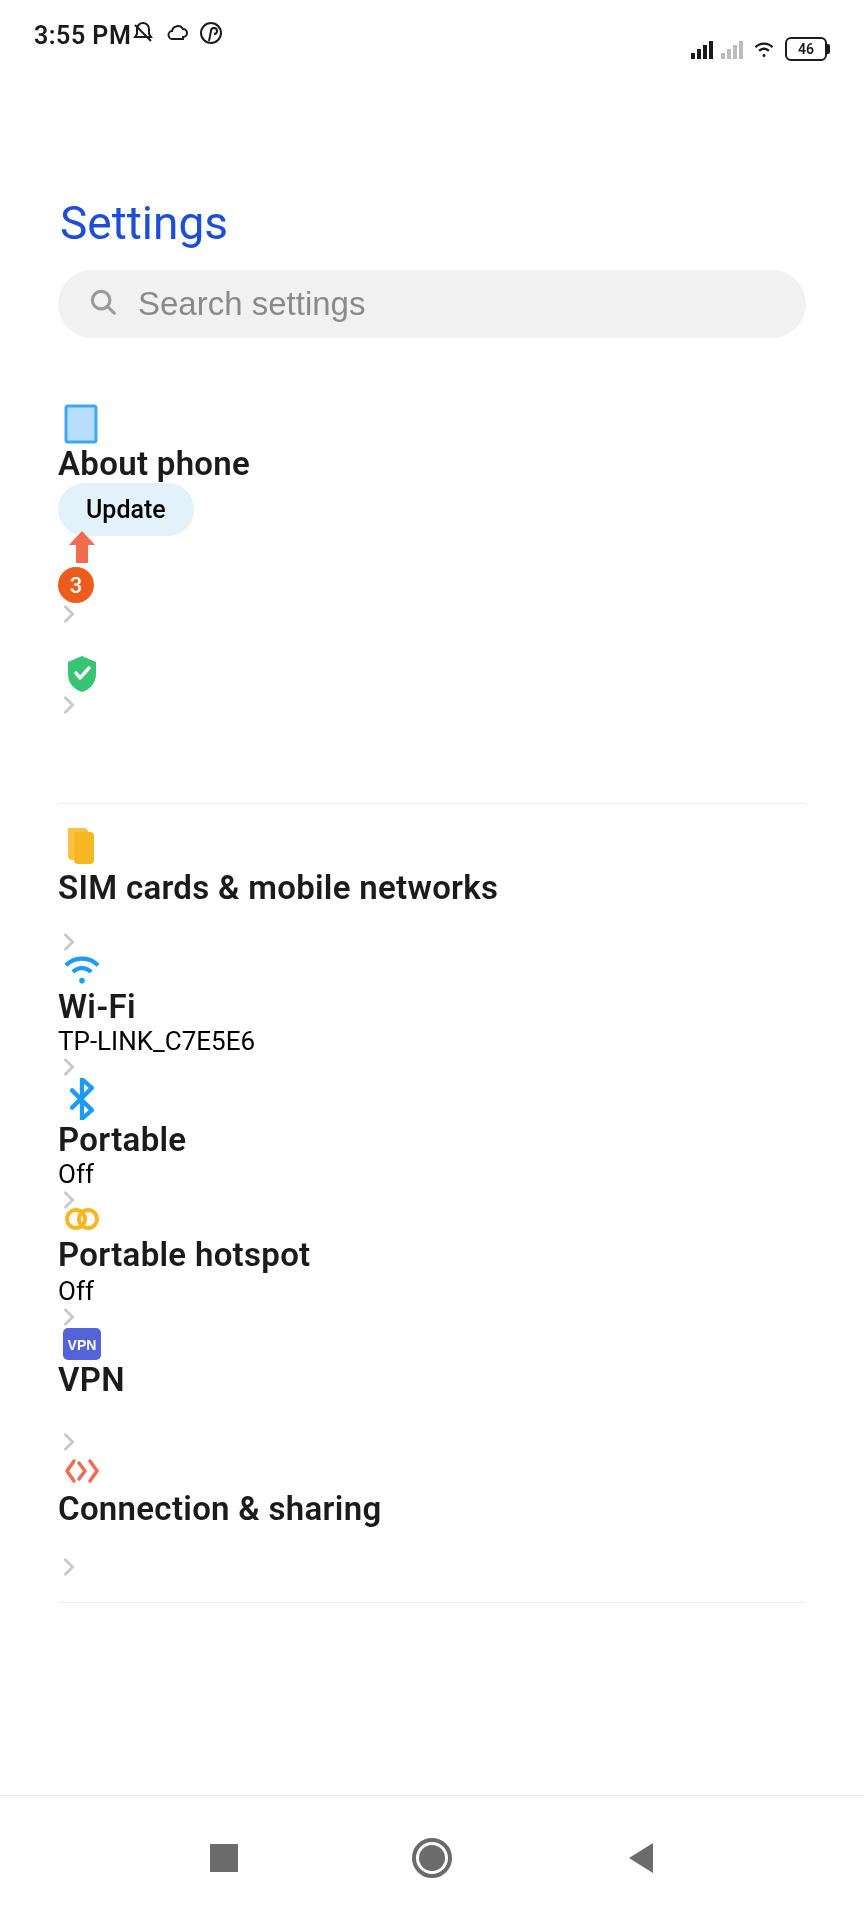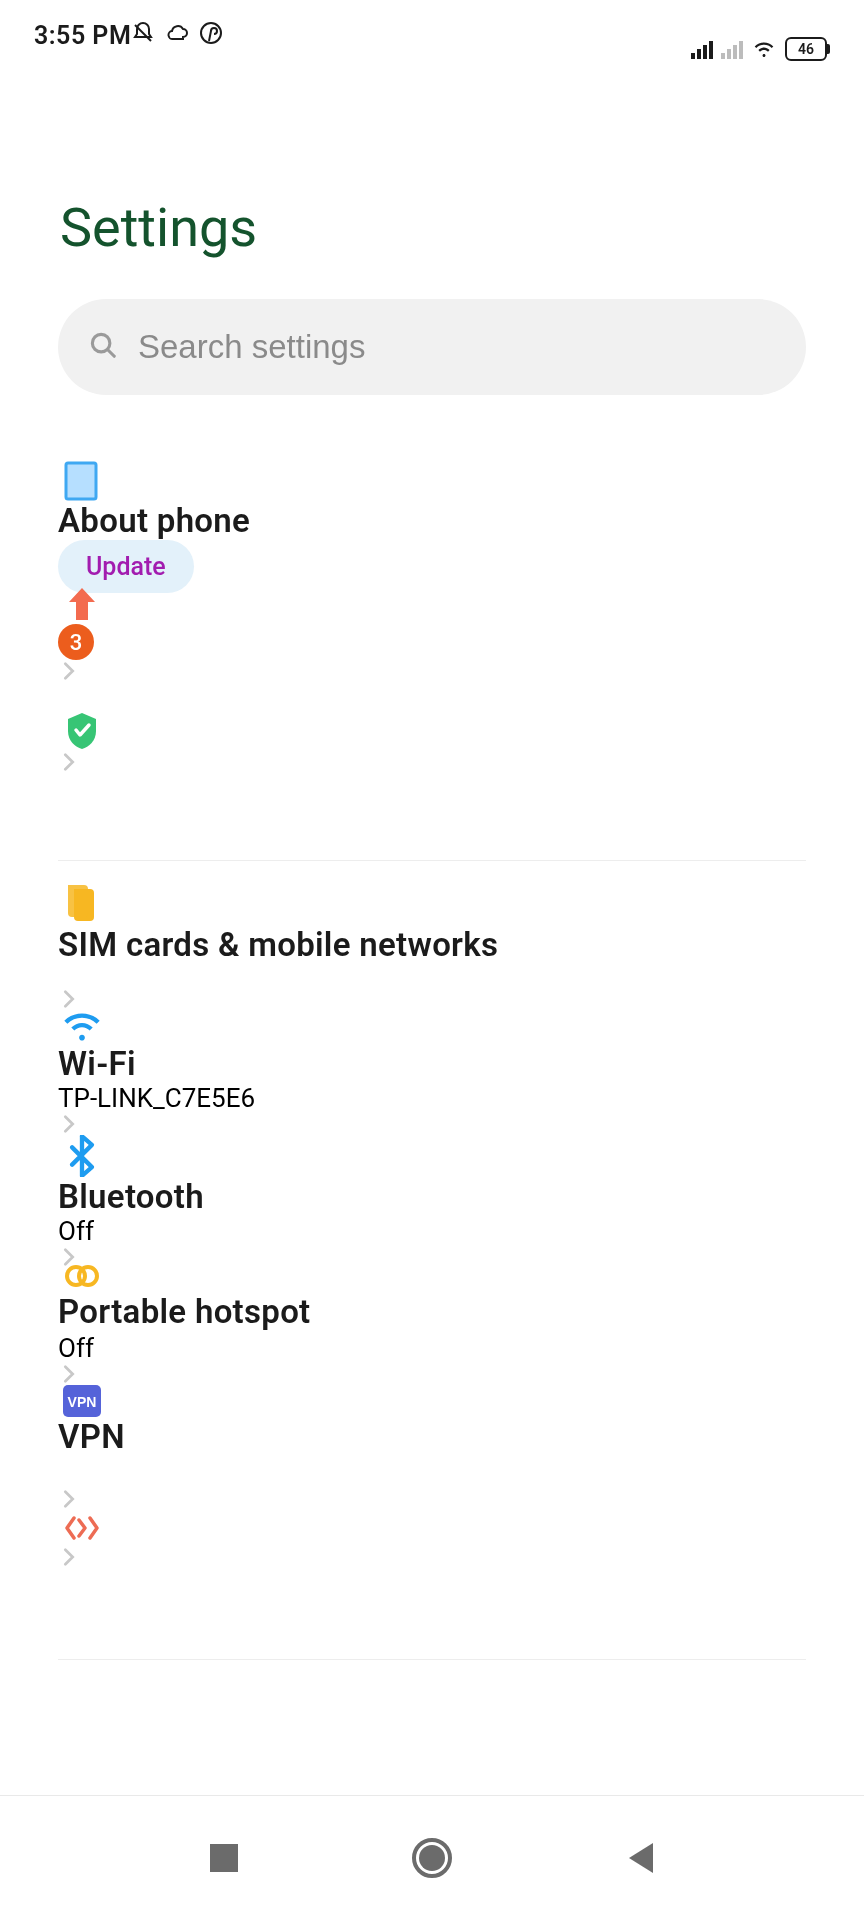--- a/index.html
+++ b/index.html
@@ -90,35 +90,35 @@
     }
 
     
     .content {
       flex: 1;
       overflow: hidden;
       padding: 0;
     }
 
     .page-title {
-      font-size: 54px;
+      font-size: 46px;
       font-weight: 400;
-      color: #14532d;
-      padding: 126px 0 40px 60px;
+      color: #1d4ed8;
+      padding: 126px 0 20px 60px;
       letter-spacing: 0px;
     }
 
     
     .search-wrap {
       margin: 0 58px 42px 58px;
     }
     .search {
       background: #f1f1f1;
       border-radius: 50px;
-      height: 96px;
+      height: 68px;
       display: flex;
       align-items: center;
       padding: 0 30px;
       gap: 20px;
     }
     .search input {
       flex: 1;
       border: none;
       background: transparent;
       font-size: 33px;
@@ -160,21 +160,21 @@
       color: #1b1b1b;
       letter-spacing: 0.3px;
     }
     .row .value {
       font-size: 26px;
       color: #000000;
       margin-right: 18px;
     }
     .row .badge-update {
       background: #e3f1fa;
-      color: #a21caf;
+      color: #000000;
       font-size: 25px;
       font-weight: 500;
       padding: 12px 28px;
       border-radius: 40px;
     }
     .row .badge-count {
       width: 36px;
       height: 36px;
       border-radius: 50%;
       background: #ec5d1d;
@@ -352,21 +352,21 @@
             </svg>
         </span>
       </div>
 
       <div class="row">
         <div class="icon-holder">
           <svg width="30" height="42" viewBox="0 0 24 34" fill="none" stroke="#1e9cf0" stroke-width="3.5" stroke-linejoin="round" stroke-linecap="round">
             <path d="M12 1 L20 8 L4 24 M4 10 L20 26 L12 33 V1"></path>
           </svg>
         </div>
-        <span class="label">Bluetooth</span>
+        <span class="label">Portable</span>
         <span class="value">Off</span>
         <span class="chevron">
           <svg viewBox="0 0 24 24" width="22" height="22" fill="none" stroke="#c8c8c8" stroke-width="3" stroke-linecap="round">
               <path d="M8 4 L16 12 L8 20"></path>
             </svg>
         </span>
       </div>
 
       <div class="row">
         <div class="icon-holder">
@@ -400,20 +400,21 @@
       </div>
 
       <div class="row">
         <div class="icon-holder">
           <svg width="42" height="36" viewBox="0 0 42 36" fill="none" stroke="#ed6c54" stroke-width="3.5" stroke-linecap="round" stroke-linejoin="round">
             <path d="M13 8 L6 18 L13 28"></path>
             <path d="M29 8 L36 18 L29 28"></path>
             <path d="M18 10 L24 18 L18 26"></path>
           </svg>
         </div>
+        <span class="label">Connection &amp; sharing</span>
         <span class="chevron">
           <svg viewBox="0 0 24 24" width="22" height="22" fill="none" stroke="#c8c8c8" stroke-width="3" stroke-linecap="round">
               <path d="M8 4 L16 12 L8 20"></path>
             </svg>
         </span>
       </div>
 
     </div>
 
     <div class="divider"></div>

